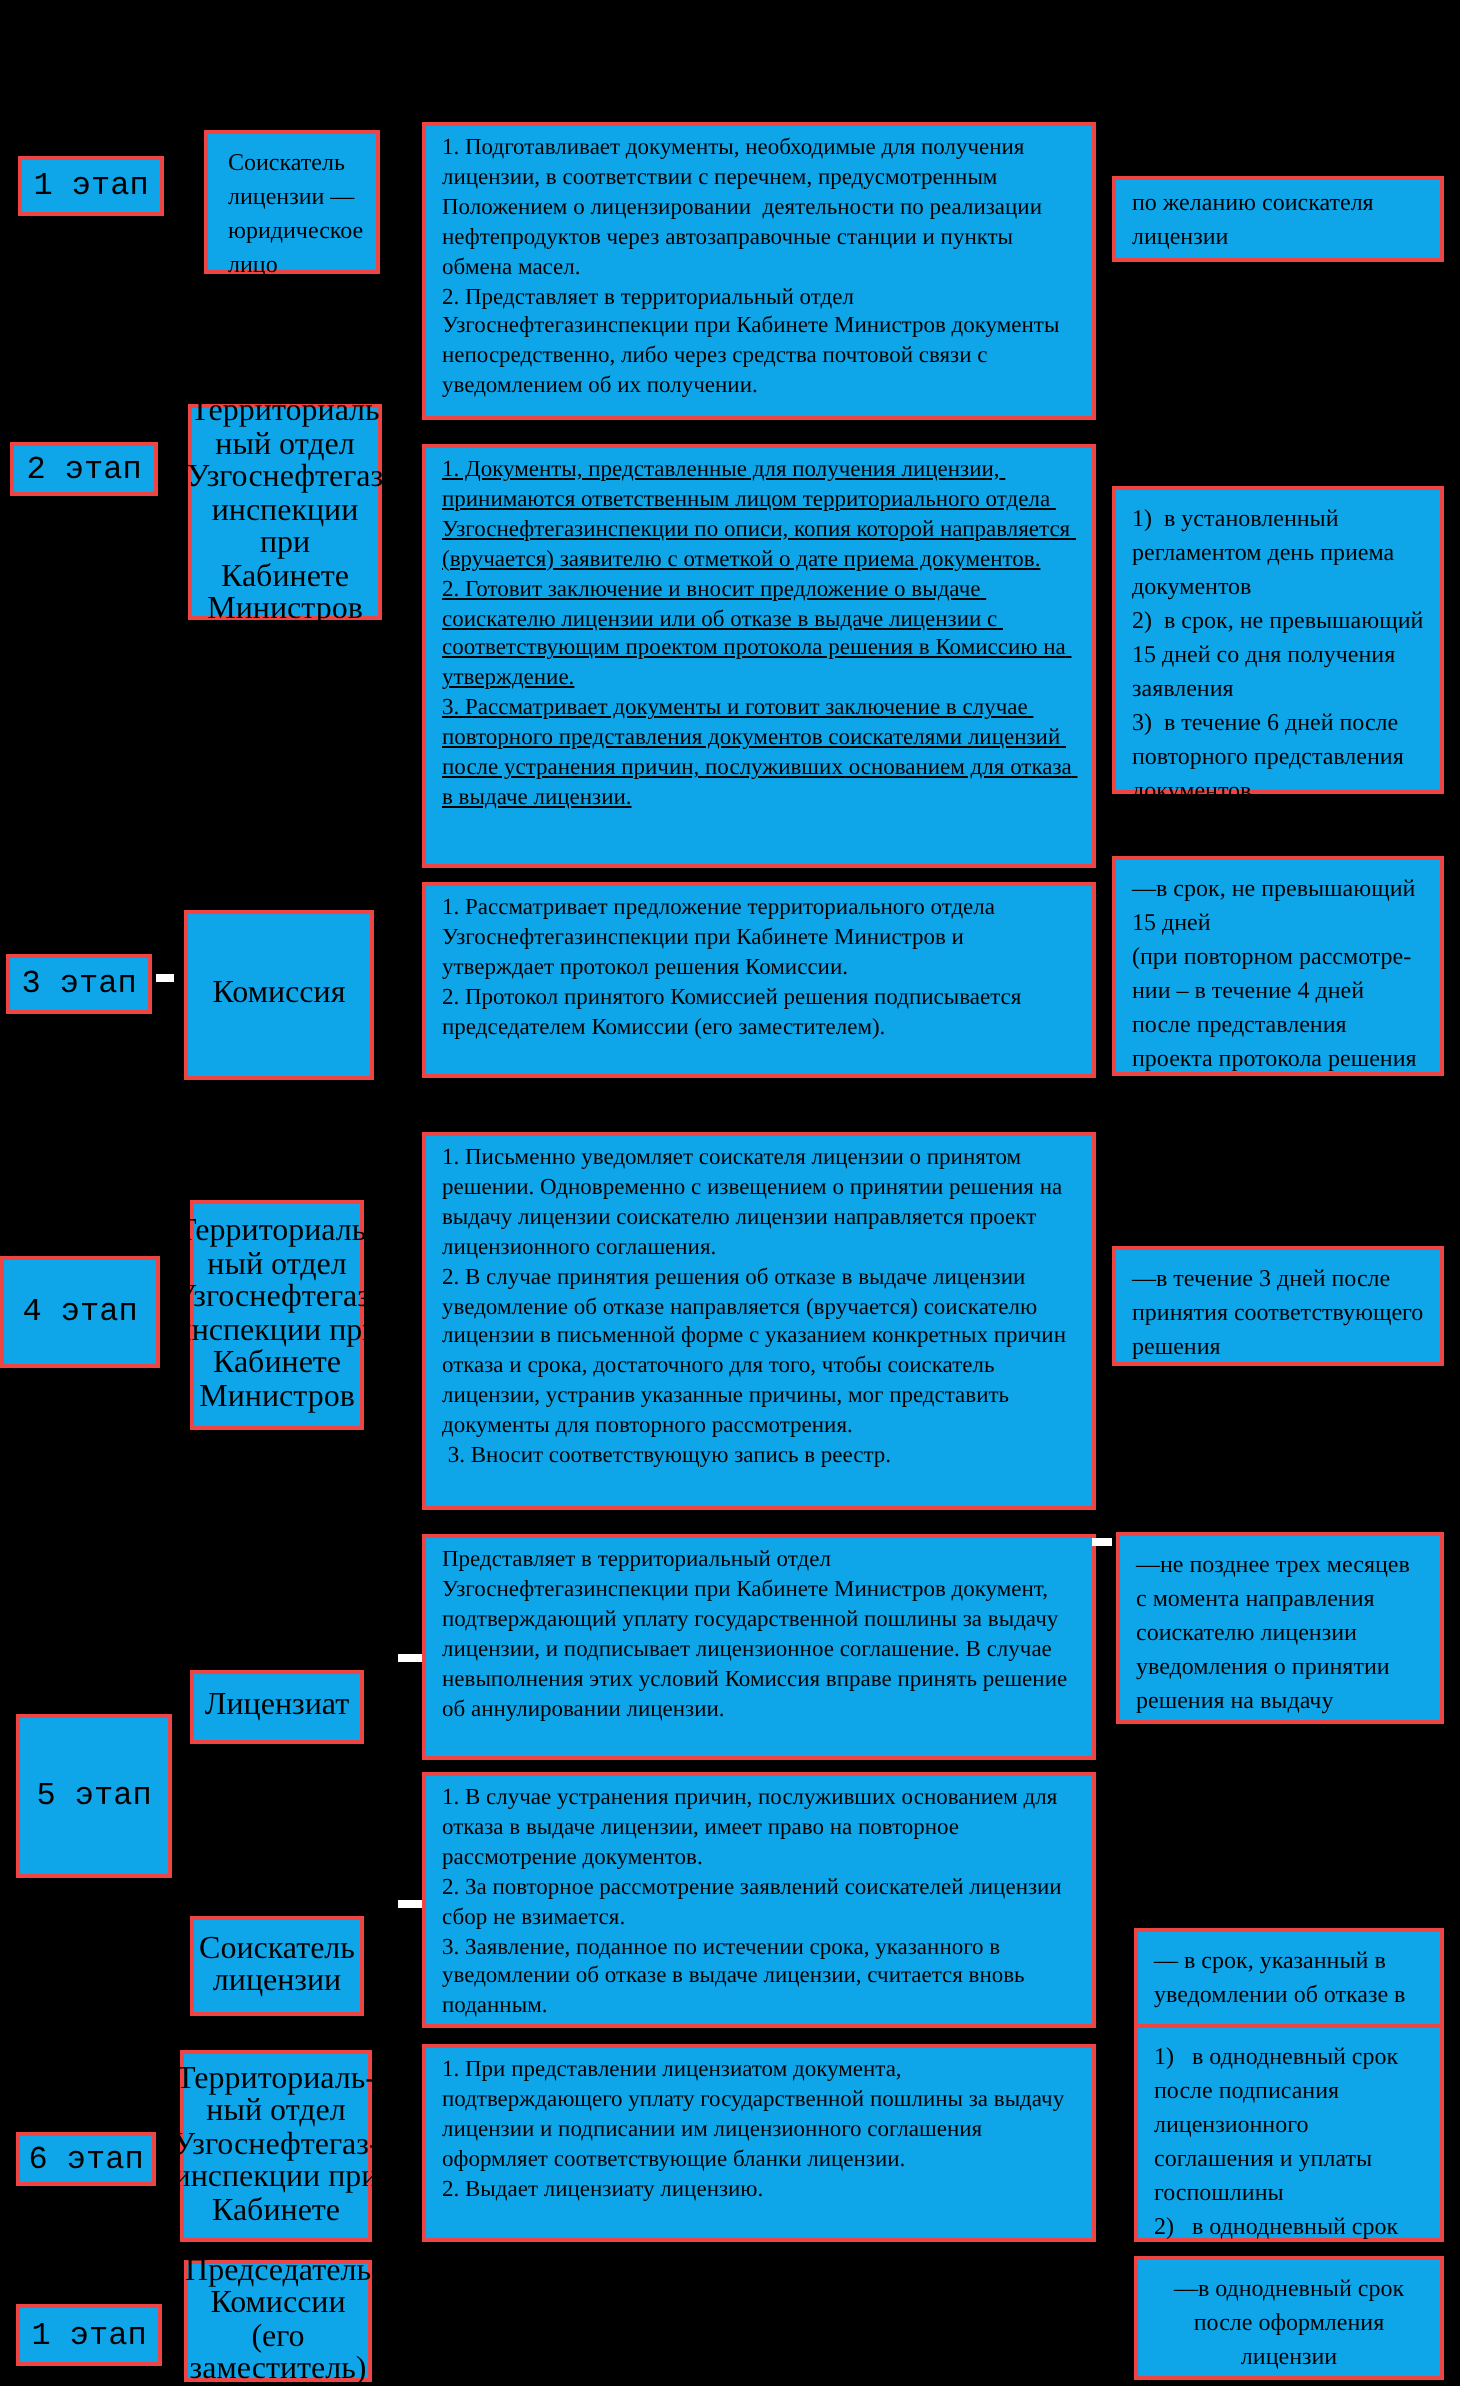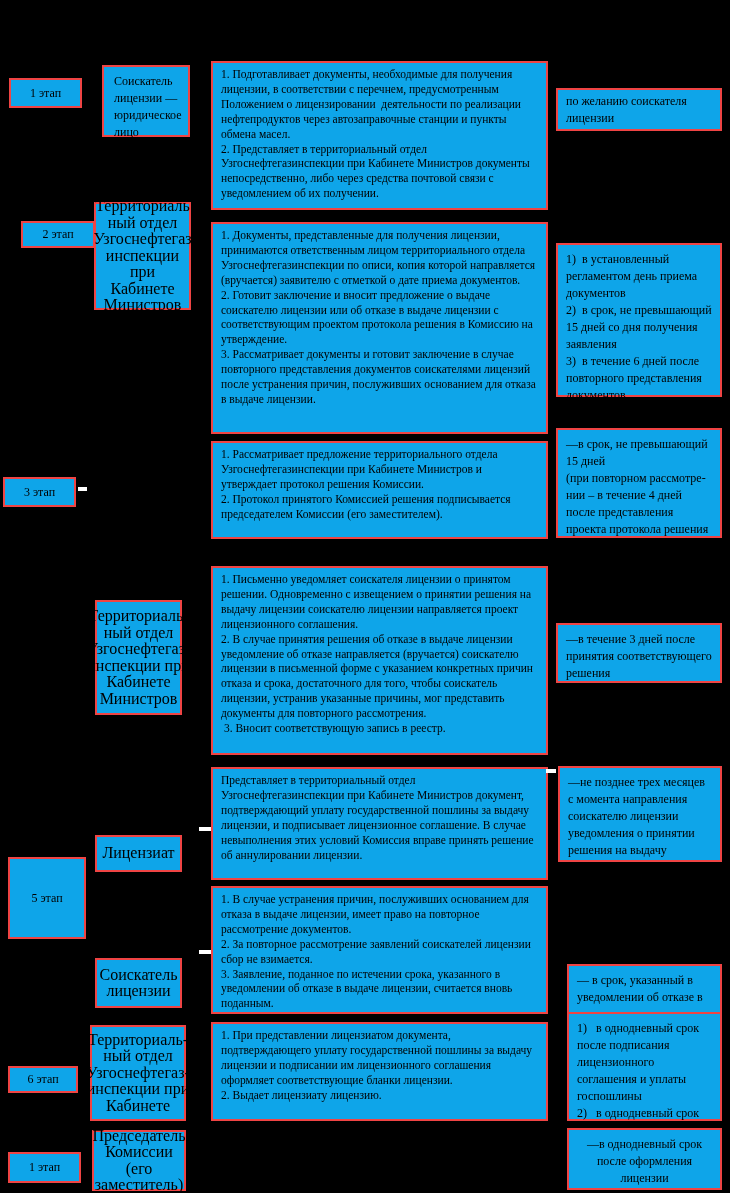--- a/index.html
+++ b/index.html
@@ -1,19 +1,19 @@
 <!DOCTYPE html>
 <html><head>
 <meta charset="utf-8">
 <style>
   html,body{margin:0;padding:0;background:#000;}
   #canvas{position:relative;width:730px;height:1193px;background:#000;overflow:hidden;
           font-family:"Liberation Serif","DejaVu Serif",serif;color:#000;}
   .box{position:absolute;background:#0ea5e9;box-sizing:border-box;border:2px solid #ef4444;}
-  .stage{font-size:12px;display:flex;align-items:center;justify-content:center;text-align:center;}
+  .stage{font-size:16px;display:flex;align-items:center;justify-content:center;text-align:center;font-family:Liberation Mono, monospace;}
   .actor{font-size:16px;line-height:16.5px;text-align:center;display:flex;align-items:center;
          justify-content:center;white-space:pre-wrap;padding:2px;}
   .actor-left{font-size:12px;line-height:17px;text-align:left;white-space:pre-wrap;padding:6px 4px 4px 10px;}
   .action{font-size:11.5px;line-height:14.9px;padding:4px 6px 3px 8px;white-space:pre-wrap;}
   .term{font-size:12px;line-height:17px;padding:6px 8px;white-space:pre-wrap;}
   .term-center{display:flex;align-items:center;}
   .dash{position:absolute;background:#fff;}
 </style>
 </head>
 <body>
@@ -22,41 +22,43 @@
 
   <div class="box stage" style="left:9px;top:78px;width:73px;height:30px;">1 этап</div>
   <div class="box actor-left" style="left:102px;top:65px;width:88px;height:72px;">Соискатель
 лицензии —
 юридическое
 лицо</div>
   <div class="box action" style="left:211px;top:61px;width:337px;height:149px;">1. Подготавливает документы, необходимые для получения лицензии, в соответствии с перечнем, предусмотренным Положением о лицензировании  деятельности по реализации нефтепродуктов через автозаправочные станции и пункты обмена масел.
 2. Представляет в территориальный отдел Узгоснефтегазинспекции при Кабинете Министров документы непосредственно, либо через средства почтовой связи с уведомлением об их получении.</div>
   <div class="box term term-center" style="left:556px;top:88px;width:166px;height:43px;"><span>по желанию соискателя лицензии</span></div>
 
-  <div class="box stage" style="left:21px;top:221px;width:74px;height:27px;">2 этап</div>
+  <div class="box stage" style="left:5px;top:221px;width:74px;height:27px;">2 этап</div>
   <div class="box actor" style="left:94px;top:202px;width:97px;height:108px;">Территориаль
 ный отдел
 Узгоснефтегаз
 инспекции при
 Кабинете
 Министров</div>
-  <div class="box action" style="left:211px;top:222px;width:337px;height:212px;">1. Документы, представленные для получения лицензии, принимаются ответственным лицом территориального отдела Узгоснефтегазинспекции по описи, копия которой направляется (вручается) заявителю с отметкой о дате приема документов.
+  <div class="box action" style="left:211px;top:222px;width:337px;height:212px;text-decoration:underline;">1. Документы, представленные для получения лицензии, принимаются ответственным лицом территориального отдела Узгоснефтегазинспекции по описи, копия которой направляется (вручается) заявителю с отметкой о дате приема документов.
 2. Готовит заключение и вносит предложение о выдаче соискателю лицензии или об отказе в выдаче лицензии с соответствующим проектом протокола решения в Комиссию на утверждение.
 3. Рассматривает документы и готовит заключение в случае повторного представления документов соискателями лицензий после устранения причин, послуживших основанием для отказа в выдаче лицензии.</div>
   <div class="box term" style="left:556px;top:243px;width:166px;height:154px;">1)  в установленный регламентом день приема документов
 2)  в срок, не превышающий 15 дней со дня получения заявления
 3)  в течение 6 дней после повторного представления документов</div>
 
   <div class="box stage" style="left:3px;top:477px;width:73px;height:30px;">3 этап</div>
+  <div class="box actor" style="left:92px;top:455px;width:95px;height:85px;">Комиссия</div>
   <div class="box action" style="left:211px;top:441px;width:337px;height:98px;">1. Рассматривает предложение территориального отдела Узгоснефтегазинспекции при Кабинете Министров и утверждает протокол решения Комиссии.
 2. Протокол принятого Комиссией решения подписывается председателем Комиссии (его заместителем).</div>
   <div class="box term" style="left:556px;top:428px;width:166px;height:110px;">—в срок, не превышающий 15 дней
 (при повторном рассмотре-нии – в течение 4 дней после представления проекта протокола решения Комиссии)</div>
   <div class="dash" style="left:78px;top:487px;width:9px;height:4px;"></div>
 
+  <div class="box stage" style="left:0px;top:628px;width:80px;height:56px;">4 этап</div>
   <div class="box actor" style="left:95px;top:600px;width:87px;height:115px;">Территориаль-
 ный отдел
 Узгоснефтегаз-
 инспекции при
 Кабинете
 Министров</div>
   <div class="box action" style="left:211px;top:566px;width:337px;height:189px;">1. Письменно уведомляет соискателя лицензии о принятом решении. Одновременно с извещением о принятии решения на выдачу лицензии соискателю лицензии направляется проект лицензионного соглашения.
 2. В случае принятия решения об отказе в выдаче лицензии уведомление об отказе направляется (вручается) соискателю лицензии в письменной форме с указанием конкретных причин отказа и срока, достаточного для того, чтобы соискатель лицензии, устранив указанные причины, мог представить документы для повторного рассмотрения.
  3. Вносит соответствующую запись в реестр.</div>
   <div class="box term" style="left:556px;top:623px;width:166px;height:60px;">—в течение 3 дней после принятия соответствующего решения</div>

